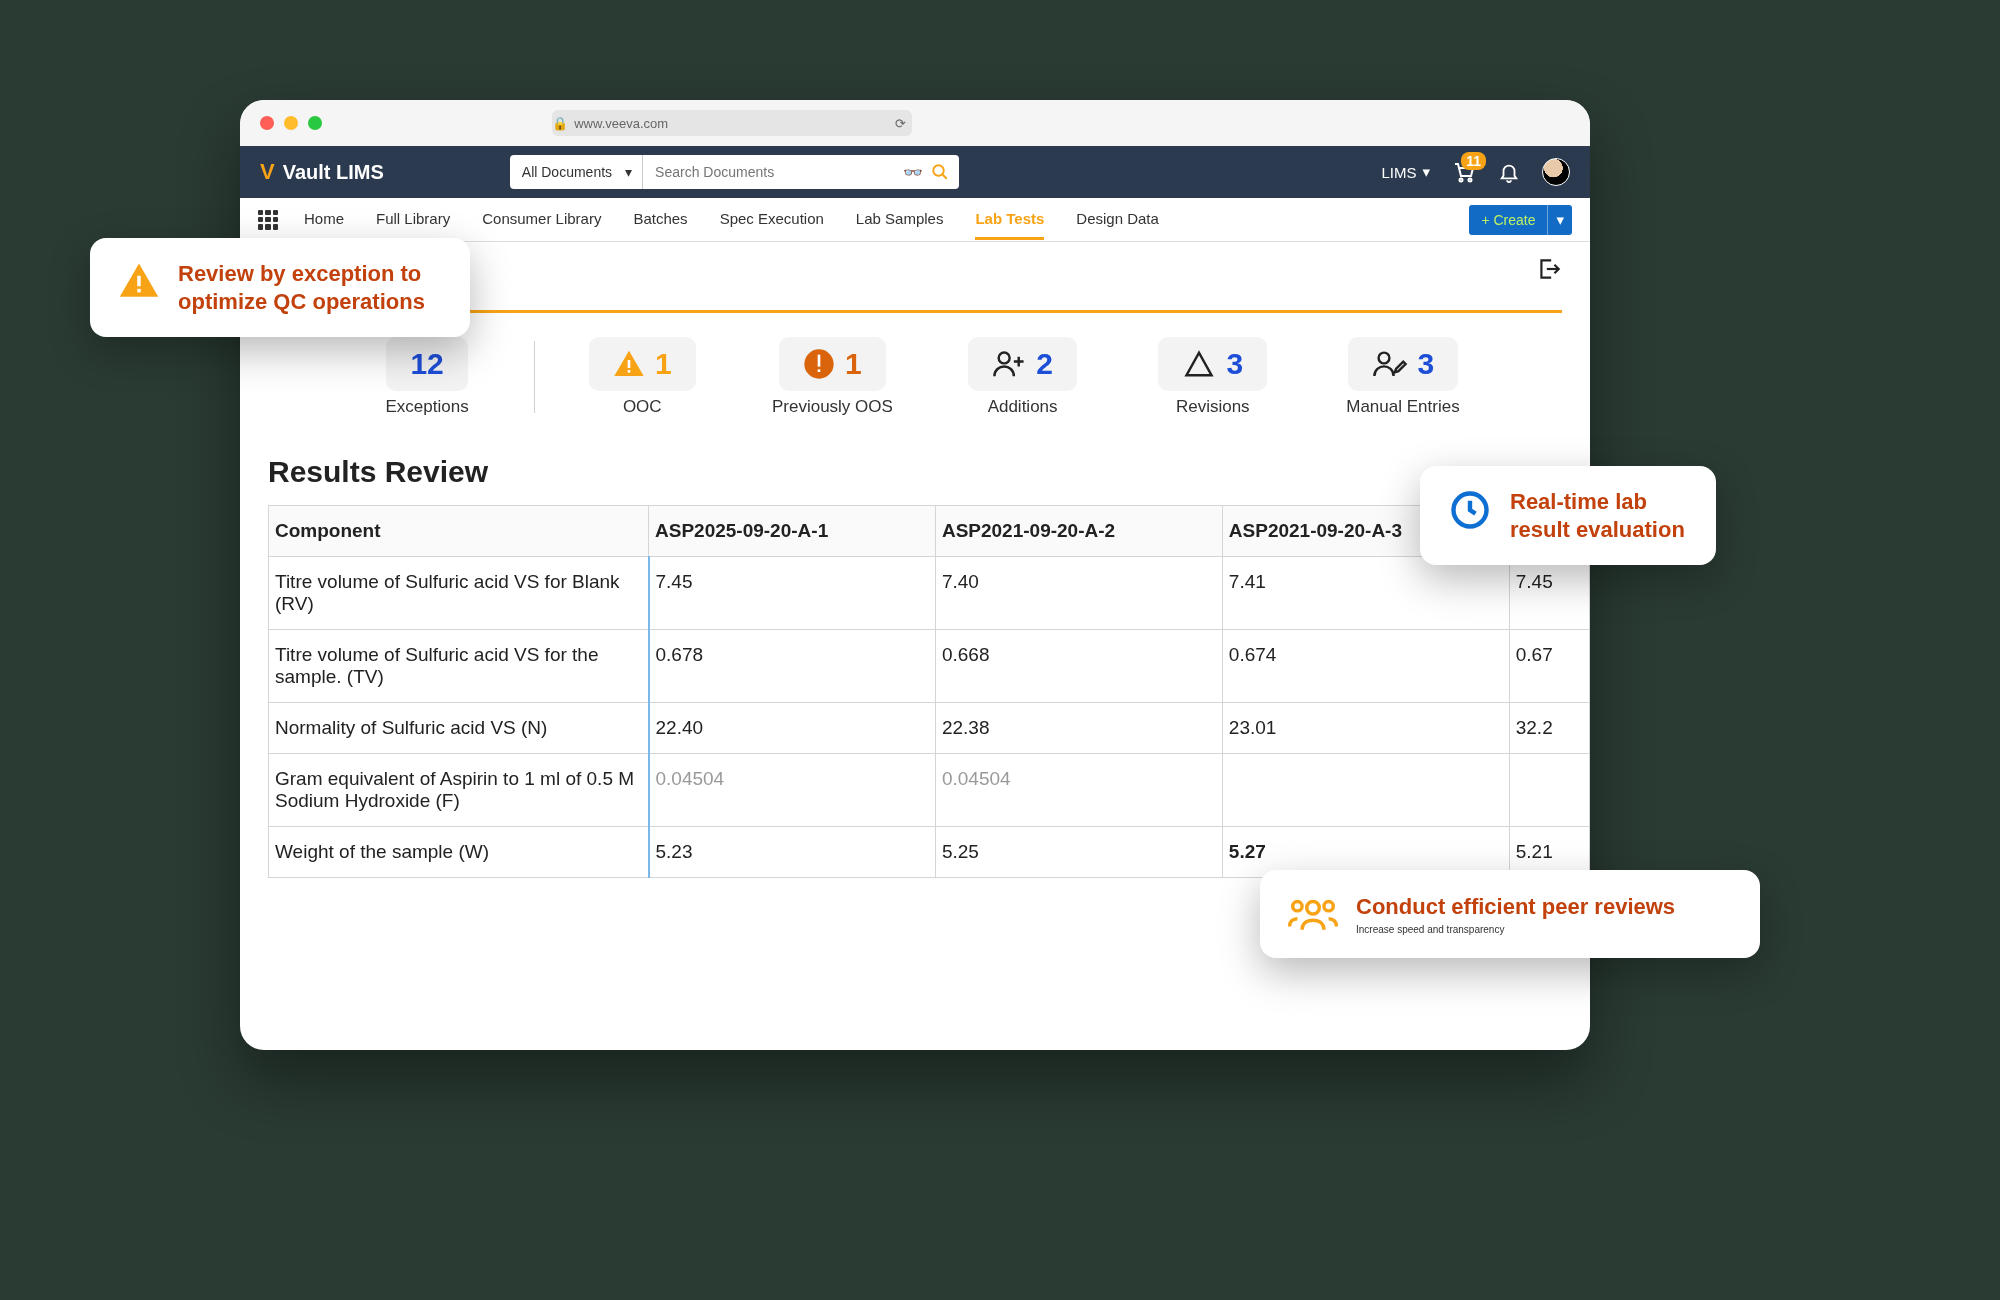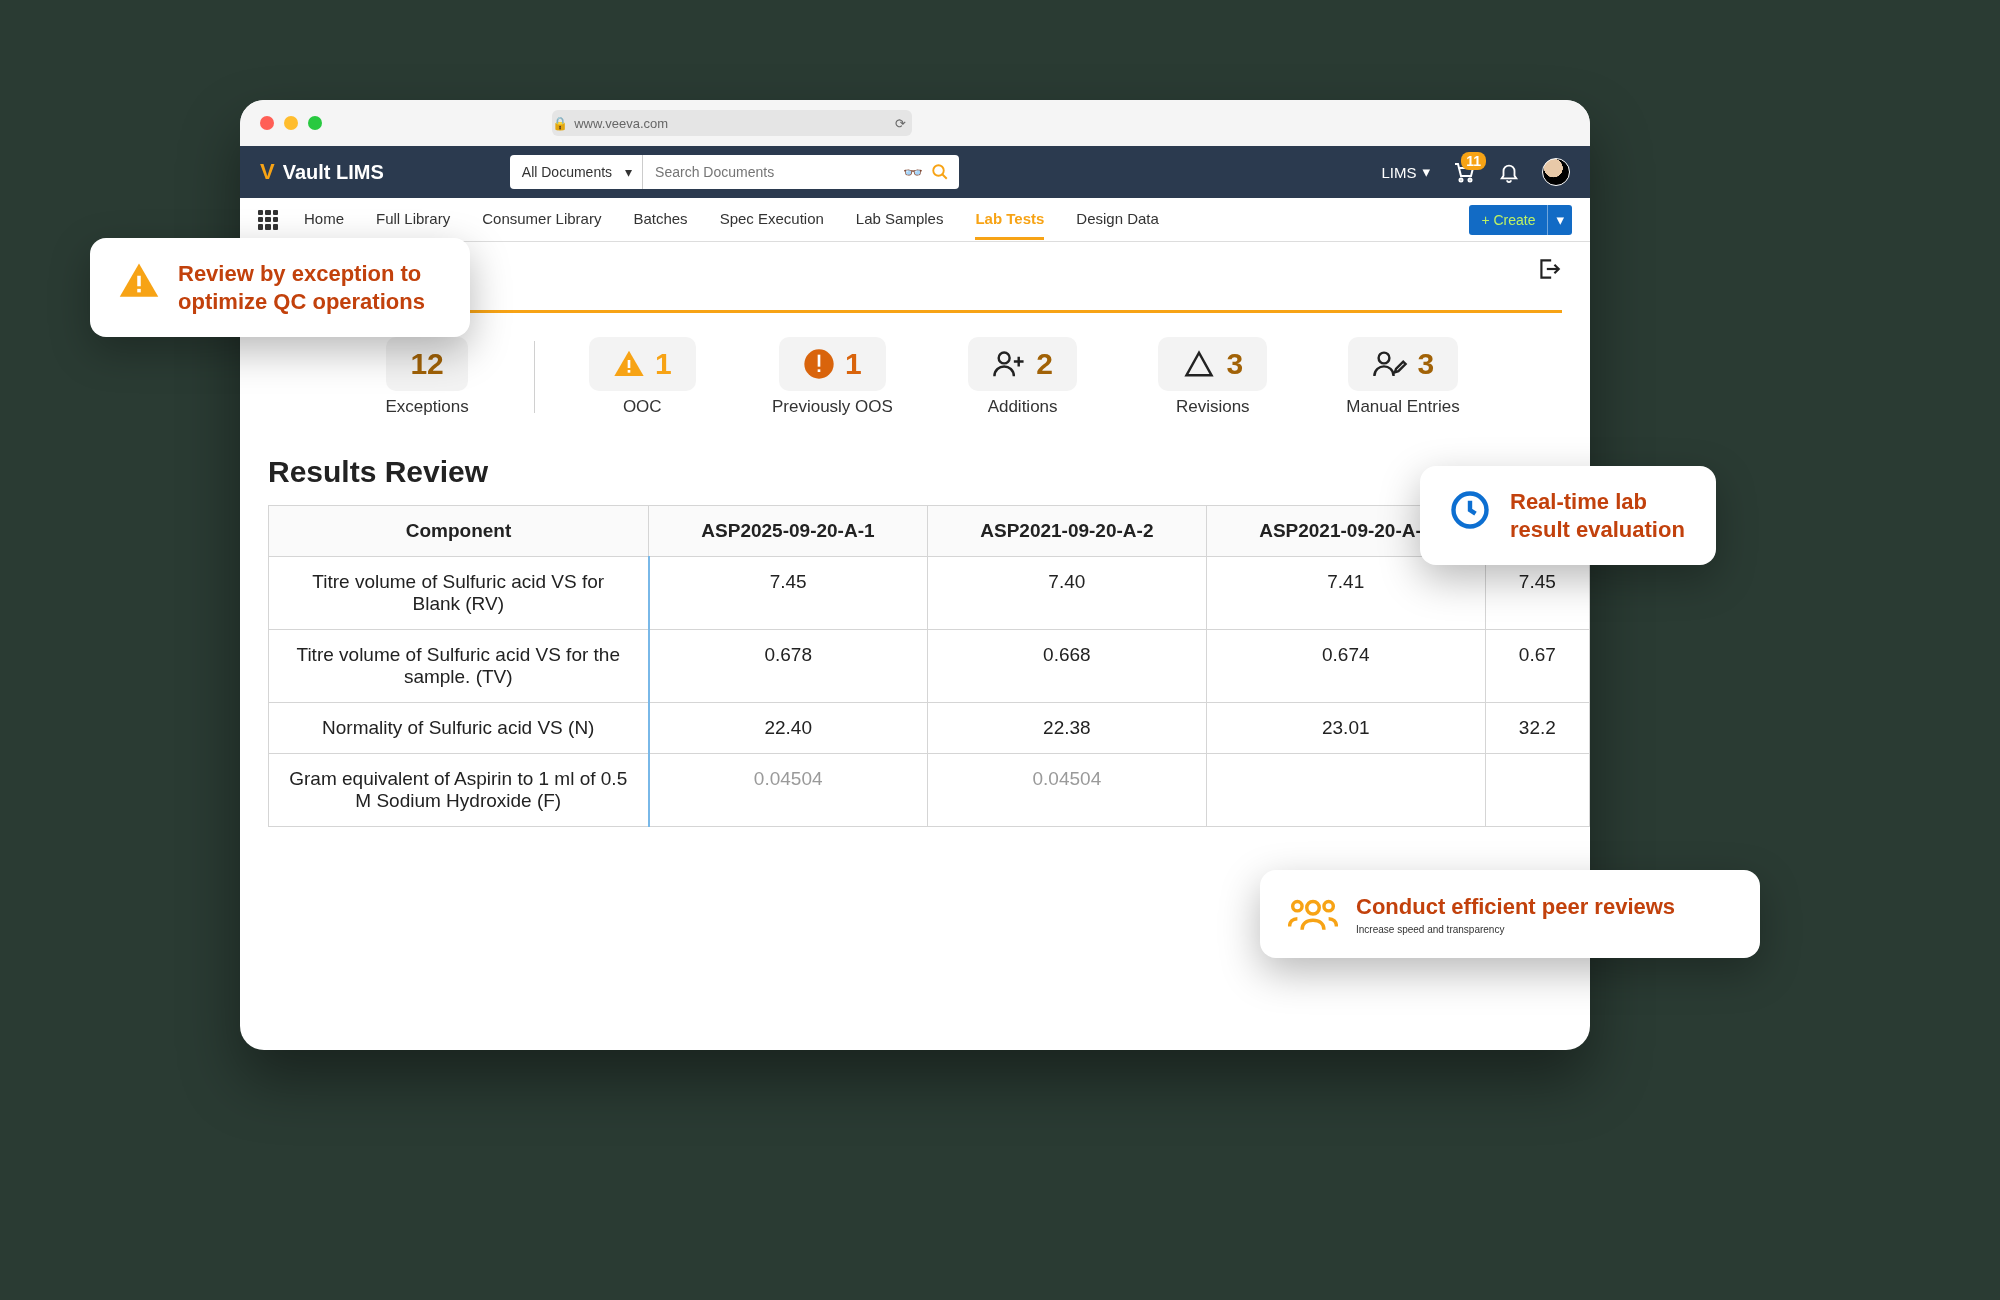--- a/index.html
+++ b/index.html
@@ -102,26 +102,26 @@
   .nav-item { cursor:pointer; padding: 10px 0;}
   .nav-item.active { color:#f7a315; font-weight:600; border-bottom:3px solid #f7a315;}
   .create-btn { margin-left:auto; display:flex; }
   .create-main { background:#126bc5; color:#bef264; font-size:14px; padding:6px 12px; border-radius:3px 0 0 3px; display:flex; align-items:center; gap:4px;}
   .create-drop { background:#126bc5; color:#fff; padding:6px 8px; border-left:1px solid rgba(255,255,255,.4); border-radius:0 3px 3px 0; display:flex; align-items:center;}
   .page-actions { display:flex; justify-content:flex-end; padding: 14px 28px 6px;}
   .orange-divider { height:3px; background:#f7a315; margin: 22px 28px 0;}
   .stats-row { display:flex; gap:24px; padding: 24px 104px 10px; align-items:flex-start;}
   .stat { display:flex; flex-direction:column; align-items:center; gap:6px; flex:1;}
   .stat-top { background:#f3f3f3; border-radius:10px; padding:10px 24px; display:flex; align-items:center; gap:10px; }
-  .stat-num { font-size:30px; font-weight:700; color:#a16207;}
+  .stat-num { font-size:30px; font-weight:700; color:#1d4ed8;}
   .stat-label { font-size:17px; color:#333; text-align:center;}
   .stat-sep { width:1px; background:#d0d0d0; align-self:stretch; margin:4px 0;}
   .section-title { font-size:30px; font-weight:700; color:#222; padding: 28px 28px 16px;}
   table.results { width: calc(100% - 0px); border-collapse:collapse; font-size:19px; color:#222;}
-  table.results th, table.results td { border:1px solid #d5d5d5; padding: 14px 20px; text-align:center; vertical-align:top;}
+  table.results th, table.results td { border:1px solid #d5d5d5; padding: 14px 6px; text-align:left; vertical-align:top;}
   table.results th { font-weight:700; background:#fafafa;}
   table.results td.first-col { width:380px;border-radius:22px; }
   table.results td.dim { color:#9a9a9a; }
   table.results td.sep-col { border-right:2px solid #79b8e8; }
   table.results td.bold { font-weight:700;}
   .table-wrap { padding: 0 0 0 28px; overflow:hidden;}
   
   .callout {
     position:absolute;
     background:#fff;
@@ -343,20 +343,27 @@
             <td>23.01</td>
             <td>32.2</td>
           </tr>
           <tr>
             <td class="first-col sep-col">Gram equivalent of Aspirin to 1 ml of 0.5 M Sodium Hydroxide (F)</td>
             <td class="dim">0.04504</td>
             <td class="dim">0.04504</td>
             <td class="dim"></td>
             <td class="dim"></td>
           </tr>
+          <tr>
+            <td class="first-col sep-col">Weight of the sample (W)</td>
+            <td>5.23</td>
+            <td>5.25</td>
+            <td class="bold">5.27</td>
+            <td>5.21</td>
+          </tr>
         </tbody>
     </table>
   </div>
 
 </div>
 
 <div class="callout c1">
   <div class="ic">
     <svg width="42" height="42" viewBox="0 0 24 24">
         <path fill="#f7a315" d="M12 2L1 21h22L12 2z"></path>

